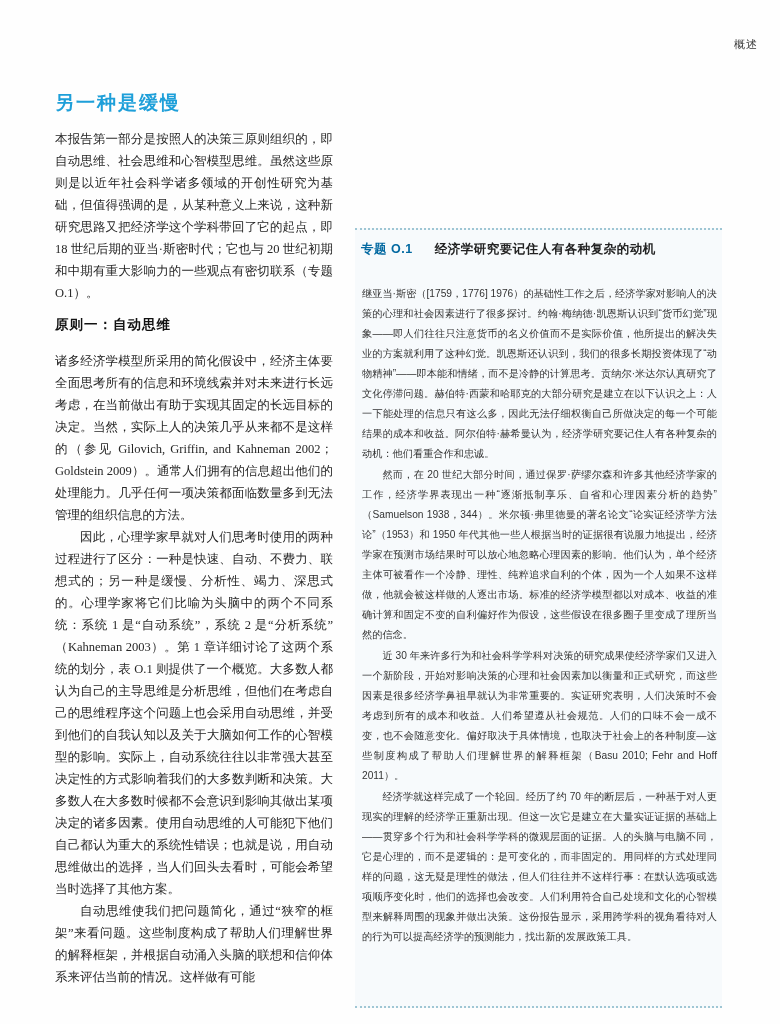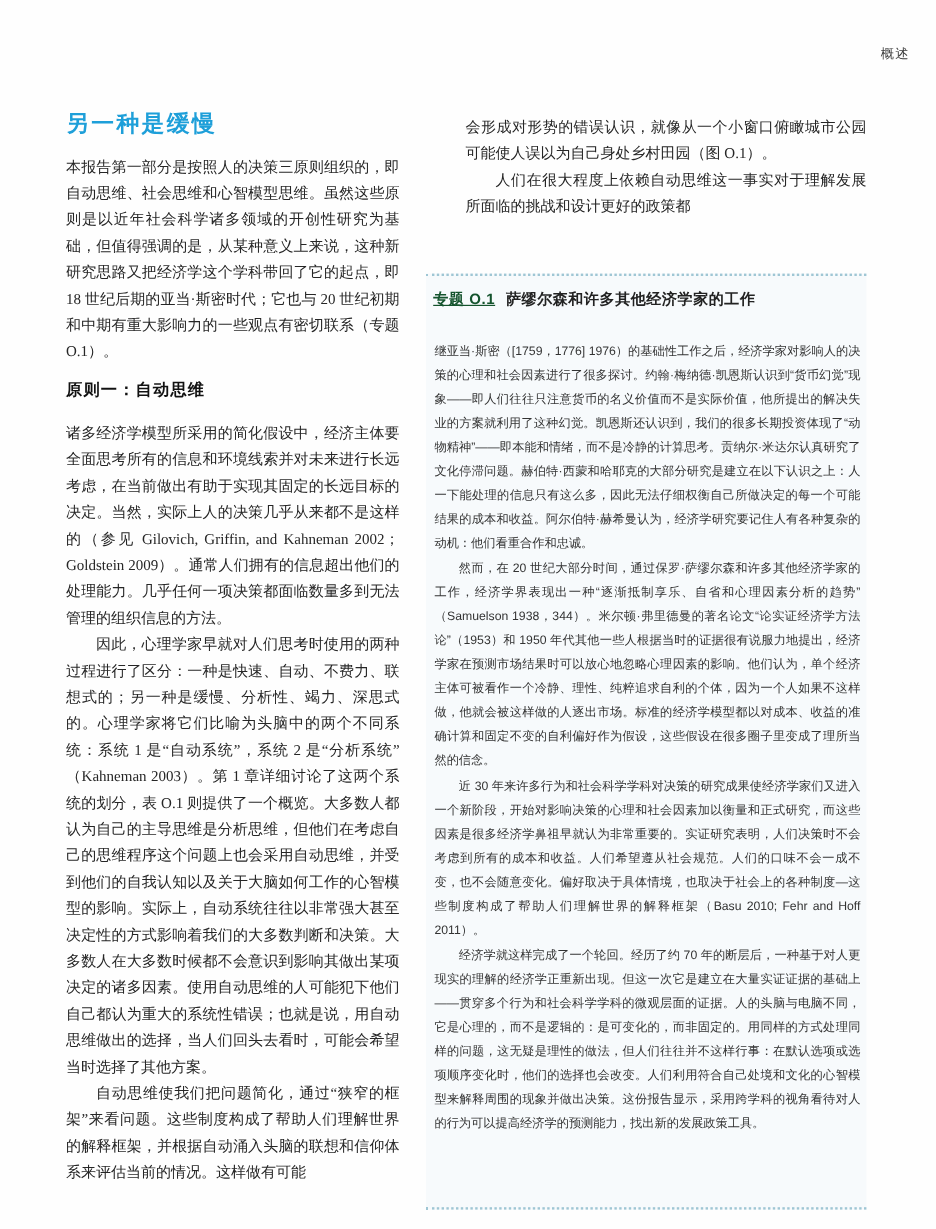--- a/index.html
+++ b/index.html
@@ -53,21 +53,21 @@
     border-bottom:2px dotted #9fc6d4;
     background:#f7fafc;
     padding:11px 4px 0 6px;
     font-family:"Liberation Sans","DejaVu Sans",sans-serif;
     overflow:hidden;
   }
   .feature-box .box-heading{
     font-size:12.5px;font-weight:bold;color:#222222;
     margin:0 0 26px 0;letter-spacing:0.5px;
   }
-  .feature-box .box-label{color:#14532d;margin-right:9px;text-decoration:underline;}
+  .feature-box .box-label{color:#0369a1;margin-right:22px;}
   .feature-box p{
     font-size:10.2px;line-height:20px;text-align:justify;
     margin:1px;color:#333333;
   }
 </style>
 </head>
 <body>
 
 <div class="page">
 
@@ -78,28 +78,24 @@
 
   <div class="left-col body-text">
     <h1 class="main-title">另一种是缓慢</h1>
     <p>本报告第一部分是按照人的决策三原则组织的，即自动思维、社会思维和心智模型思维。虽然这些原则是以近年社会科学诸多领域的开创性研究为基础，但值得强调的是，从某种意义上来说，这种新研究思路又把经济学这个学科带回了它的起点，即 18 世纪后期的亚当·斯密时代；它也与 20 世纪初期和中期有重大影响力的一些观点有密切联系（专题 O.1）。</p>
     <h2 class="sub-title">原则一：自动思维</h2>
     <p>诸多经济学模型所采用的简化假设中，经济主体要全面思考所有的信息和环境线索并对未来进行长远考虑，在当前做出有助于实现其固定的长远目标的决定。当然，实际上人的决策几乎从来都不是这样的（参见 Gilovich, Griffin, and Kahneman 2002；Goldstein 2009）。通常人们拥有的信息超出他们的处理能力。几乎任何一项决策都面临数量多到无法管理的组织信息的方法。</p>
     <p class="indent">因此，心理学家早就对人们思考时使用的两种过程进行了区分：一种是快速、自动、不费力、联想式的；另一种是缓慢、分析性、竭力、深思式的。心理学家将它们比喻为头脑中的两个不同系统：系统 1 是“自动系统”，系统 2 是“分析系统”（Kahneman 2003）。第 1 章详细讨论了这两个系统的划分，表 O.1 则提供了一个概览。大多数人都认为自己的主导思维是分析思维，但他们在考虑自己的思维程序这个问题上也会采用自动思维，并受到他们的自我认知以及关于大脑如何工作的心智模型的影响。实际上，自动系统往往以非常强大甚至决定性的方式影响着我们的大多数判断和决策。大多数人在大多数时候都不会意识到影响其做出某项决定的诸多因素。使用自动思维的人可能犯下他们自己都认为重大的系统性错误；也就是说，用自动思维做出的选择，当人们回头去看时，可能会希望当时选择了其他方案。</p>
     <p class="indent">自动思维使我们把问题简化，通过“狭窄的框架”来看问题。这些制度构成了帮助人们理解世界的解释框架，并根据自动涌入头脑的联想和信仰体系来评估当前的情况。这样做有可能</p>
   </div>
 
-  <div class="right-col body-text">
-    <p>会形成对形势的错误认识，就像从一个小窗口俯瞰城市公园可能使人误以为自己身处乡村田园（图 O.1）。</p>
-    <p class="indent">人们在很大程度上依赖自动思维这一事实对于理解发展所面临的挑战和设计更好的政策都</p>
-  </div>
 
   <div class="feature-box">
     <div class="box-heading">
-      <span class="box-label">专题 O.1</span><span>萨缪尔森和许多其他经济学家的工作</span>
+      <span class="box-label">专题 O.1</span><span>经济学研究要记住人有各种复杂的动机</span>
     </div>
     <p>继亚当·斯密（[1759，1776] 1976）的基础性工作之后，经济学家对影响人的决策的心理和社会因素进行了很多探讨。约翰·梅纳德·凯恩斯认识到“货币幻觉”现象——即人们往往只注意货币的名义价值而不是实际价值，他所提出的解决失业的方案就利用了这种幻觉。凯恩斯还认识到，我们的很多长期投资体现了“动物精神”——即本能和情绪，而不是冷静的计算思考。贡纳尔·米达尔认真研究了文化停滞问题。赫伯特·西蒙和哈耶克的大部分研究是建立在以下认识之上：人一下能处理的信息只有这么多，因此无法仔细权衡自己所做决定的每一个可能结果的成本和收益。阿尔伯特·赫希曼认为，经济学研究要记住人有各种复杂的动机：他们看重合作和忠诚。</p>
     <p class="indent">然而，在 20 世纪大部分时间，通过保罗·萨缪尔森和许多其他经济学家的工作，经济学界表现出一种“逐渐抵制享乐、自省和心理因素分析的趋势”（Samuelson 1938，344）。米尔顿·弗里德曼的著名论文“论实证经济学方法论”（1953）和 1950 年代其他一些人根据当时的证据很有说服力地提出，经济学家在预测市场结果时可以放心地忽略心理因素的影响。他们认为，单个经济主体可被看作一个冷静、理性、纯粹追求自利的个体，因为一个人如果不这样做，他就会被这样做的人逐出市场。标准的经济学模型都以对成本、收益的准确计算和固定不变的自利偏好作为假设，这些假设在很多圈子里变成了理所当然的信念。</p>
     <p class="indent">近 30 年来许多行为和社会科学学科对决策的研究成果使经济学家们又进入一个新阶段，开始对影响决策的心理和社会因素加以衡量和正式研究，而这些因素是很多经济学鼻祖早就认为非常重要的。实证研究表明，人们决策时不会考虑到所有的成本和收益。人们希望遵从社会规范。人们的口味不会一成不变，也不会随意变化。偏好取决于具体情境，也取决于社会上的各种制度—这些制度构成了帮助人们理解世界的解释框架（Basu 2010; Fehr and Hoff 2011）。</p>
     <p class="indent">经济学就这样完成了一个轮回。经历了约 70 年的断层后，一种基于对人更现实的理解的经济学正重新出现。但这一次它是建立在大量实证证据的基础上——贯穿多个行为和社会科学学科的微观层面的证据。人的头脑与电脑不同，它是心理的，而不是逻辑的：是可变化的，而非固定的。用同样的方式处理同样的问题，这无疑是理性的做法，但人们往往并不这样行事：在默认选项或选项顺序变化时，他们的选择也会改变。人们利用符合自己处境和文化的心智模型来解释周围的现象并做出决策。这份报告显示，采用跨学科的视角看待对人的行为可以提高经济学的预测能力，找出新的发展政策工具。</p>
   </div>
 
 </div>
 
 </body></html>

